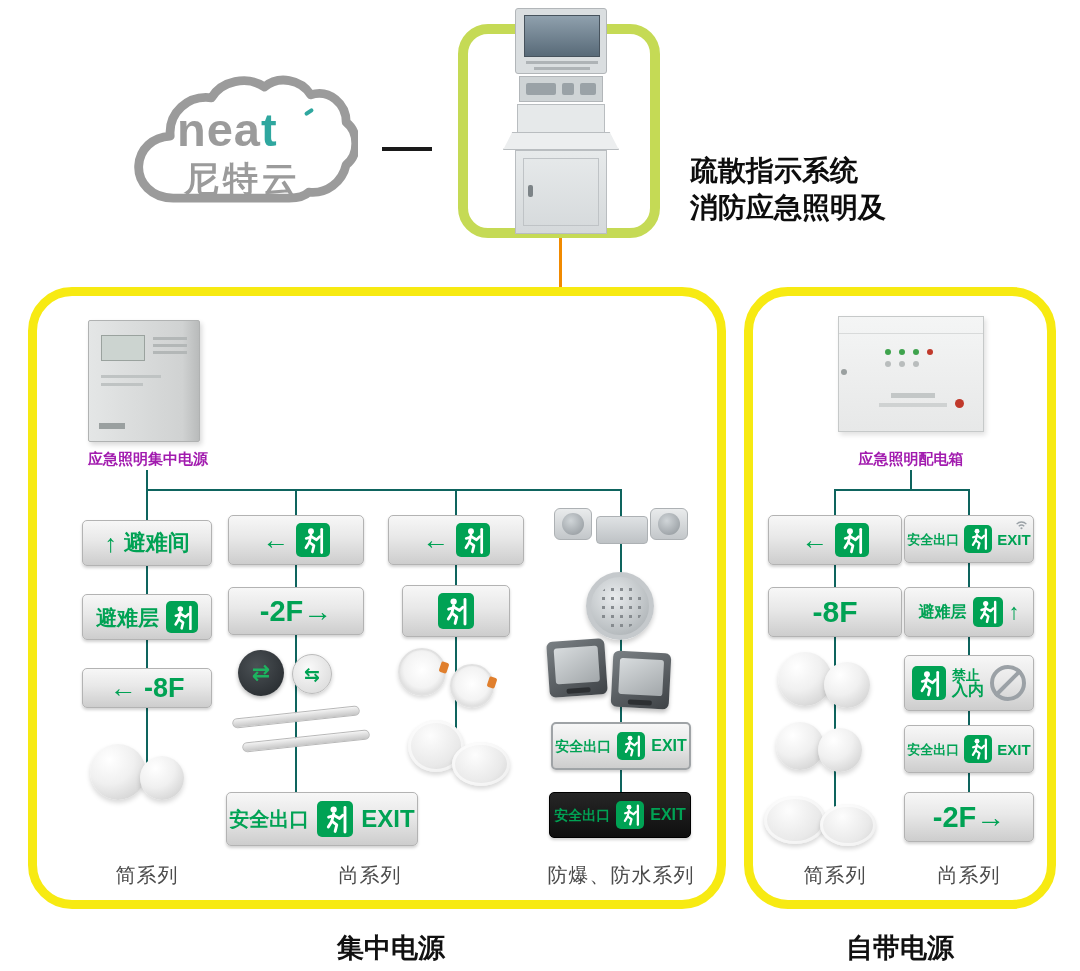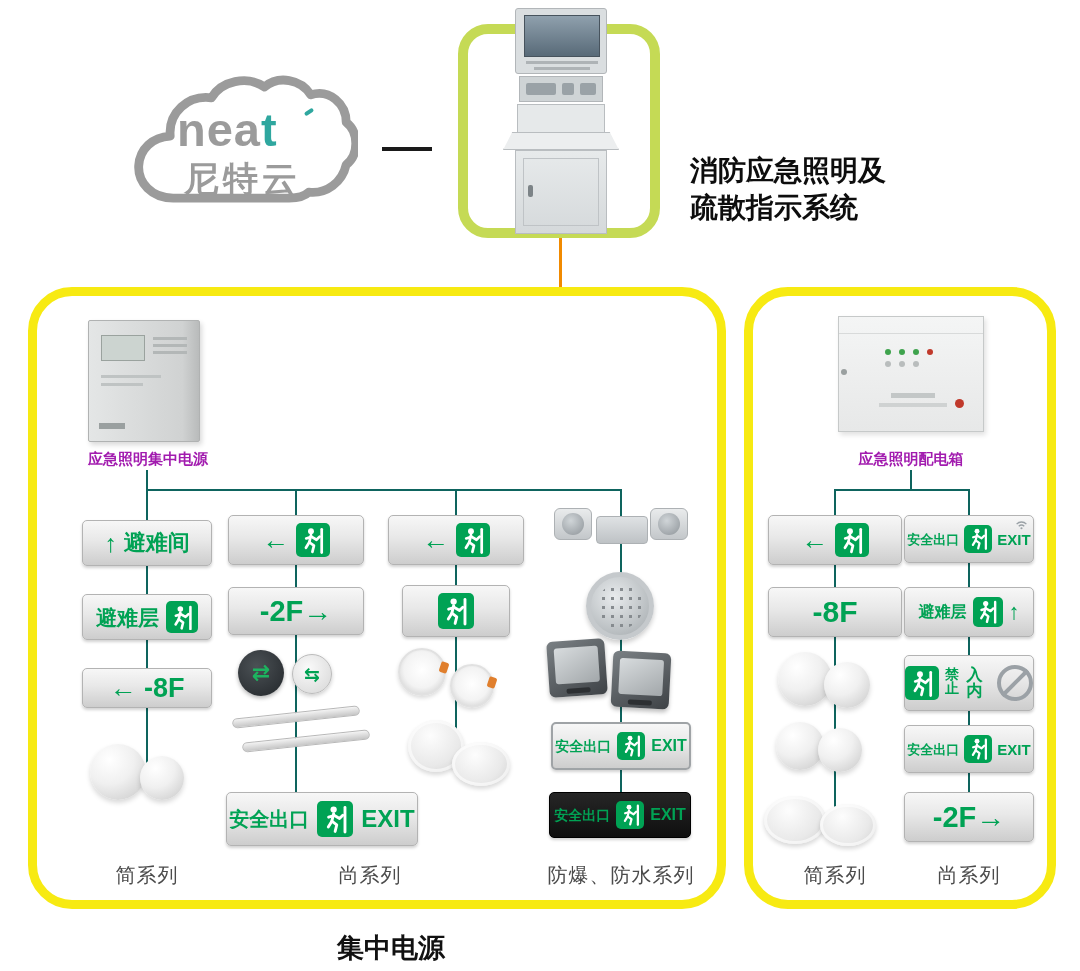--- a/index.html
+++ b/index.html
@@ -128,22 +128,22 @@
     <div class="panel-bit" style="left:60px;top:6px;width:16px;height:12px;background:#9aa2a7;border-radius:2px"></div>
   </div>
   <div class="console-part" style="left:517px;top:104px;width:88px;height:30px;background:#e6e9ea;border:1px solid #b9bdc0;z-index:2"></div>
   <div class="console-part" style="left:503px;top:132px;width:116px;height:18px;background:#eceeef;border:1px solid #b9bdc0;clip-path:polygon(0 100%,8% 0,92% 0,100% 100%);z-index:2"></div>
   <div class="console-part" style="left:515px;top:150px;width:92px;height:84px;background:linear-gradient(180deg,#e7eaeb,#d5d9db);border:1px solid #b9bdc0;z-index:2">
     <div class="panel-bit" style="left:7px;top:7px;width:76px;height:68px;border:1px solid #bfc3c6"></div>
     <div class="panel-bit" style="left:12px;top:34px;width:5px;height:12px;background:#7c8387;border-radius:2px"></div>
   </div>
 
   <div class="sys-title" style="left:690px;top:152px">
+    <div>疏散指示系统</div>
     <div>消防应急照明及</div>
-    <div>疏散指示系统</div>
   </div>
 
   <div class="oline" style="left:559px;top:238px;width:3px;height:50px"></div>
 
   <div class="yellow-box" style="left:28px;top:287px;width:698px;height:622px"></div>
 
   <div class="cabinet" style="left:88px;top:320px;width:112px;height:122px">
     <div class="panel-bit" style="left:12px;top:14px;width:44px;height:26px;background:#ccd4d0;border:1px solid #9aa29e"></div>
     <div class="panel-bit" style="left:64px;top:16px;width:34px;height:3px;background:#b3b7b7"></div>
     <div class="panel-bit" style="left:64px;top:23px;width:34px;height:3px;background:#b3b7b7"></div>
@@ -332,34 +332,35 @@
         </svg>
       </span>
     <span class="gt" style="font-size:22px">↑</span>
   </div>
   <div class="sign" style="left:904px;top:655px;width:130px;height:56px;gap:6px">
     <span class="man-badge" style="width:34px;height:34px">
         <svg viewBox="0 0 20 22">
           <use href="#runner-glyph"></use>
         </svg>
       </span>
-    <span style="display:flex;flex-direction:row;line-height:1.05">
+    <span style="display:flex;flex-direction:column;line-height:1.05">
       <span class="gt" style="font-size:14px">禁止</span>
       <span class="gt" style="font-size:16px">入内</span>
     </span>
     <span class="prohibit" style="width:36px;height:36px"></span>
   </div>
   <div class="sign" style="left:904px;top:725px;width:130px;height:48px;gap:5px">
     <span class="gt" style="font-size:13px">安全出口</span>
     <span class="man-badge" style="width:28px;height:28px">
         <svg viewBox="0 0 20 22">
           <use href="#runner-glyph"></use>
         </svg>
       </span>
     <span class="gt" style="font-size:15px">EXIT</span>
   </div>
   <div class="sign" style="left:904px;top:792px;width:130px;height:50px">
     <span class="gt" style="font-size:29px">-2F→</span>
   </div>
   <div class="series-label" style="left:914px;top:862px;width:110px">尚系列</div>
 
+  <div class="footer-label" style="left:800px;top:930px;width:200px">自带电源</div>
 
 </div>
 
 </body></html>

